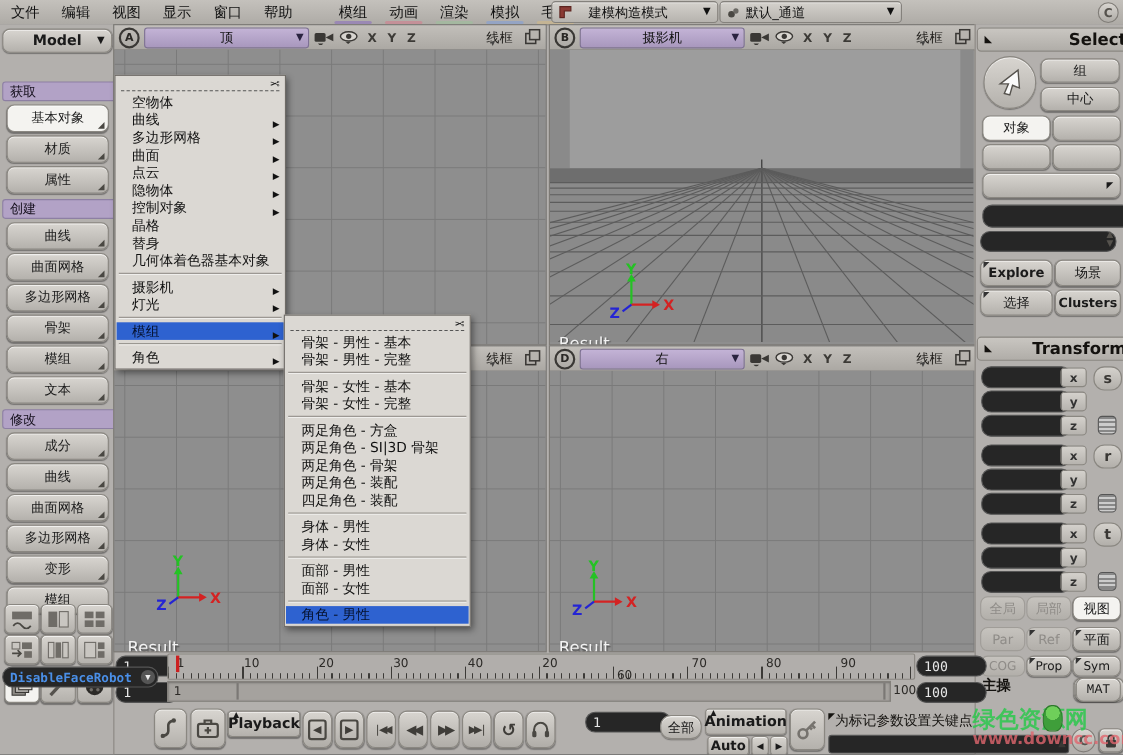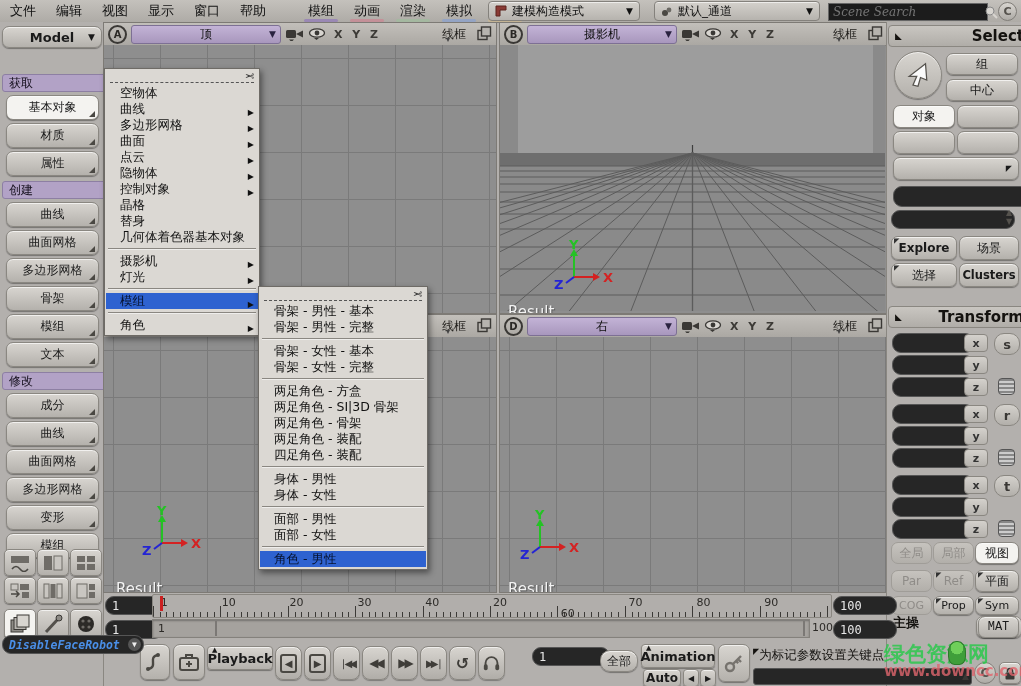--- a/index.html
+++ b/index.html
@@ -131,42 +131,35 @@
     <div style="width:22px;"></div>
     <div id="menubar-modules" style="display:flex;">
         <span class="menu-label"><span>模组</span><span class="stripe" style="background: rgb(154, 136, 180);"></span></span>
         <span class="menu-label"><span>动画</span><span class="stripe" style="background: rgb(196, 144, 152);"></span></span>
         <span class="menu-label"><span>渲染</span><span class="stripe" style="background: rgb(164, 184, 160);"></span></span>
         <span class="menu-label"><span>模拟</span><span class="stripe" style="background: rgb(148, 164, 196);"></span></span>
         <span class="menu-label"><span>毛发</span><span class="stripe" style="background: rgb(196, 180, 148);"></span></span>
         <span class="menu-label"><span>Face Robot</span></span>
       </div>
   </div>
-  <div class="topdrop" style="left:488px;width:138px;">
+  <div class="topdrop" style="left:501px;width:138px;gap:10px;">
     <svg class="dropicon" viewBox="0 0 12 12">
         <path d="M1 1 h10 v4 h-6 v6 h-4 z" fill="#8a3a34" stroke="#5c241f"></path>
       </svg>
     <span>建模构造模式</span>
     <span class="arr">▼</span>
   </div>
   <div class="topdrop" style="left:654px;width:152px;">
     <svg class="dropicon" viewBox="0 0 12 12">
         <circle cx="4" cy="8" r="3" fill="#4a4843"></circle>
         <circle cx="8" cy="5" r="2.4" fill="#6a6863"></circle>
       </svg>
     <span>默认_通道</span>
     <span class="arr">▼</span>
   </div>
-  <div id="scene-search">
-    <input placeholder="Scene Search" style="">
-    <svg width="15" height="15" viewBox="0 0 15 15" style="flex:none;margin-right:2px;">
-        <circle cx="6" cy="6" r="4" fill="#d8d5d0" stroke="#888"></circle>
-        <line x1="9" y1="9" x2="13" y2="13" stroke="#d8d5d0" stroke-width="2"></line>
-      </svg>
-  </div>
   <div class="circlebtn" style="left:998px;top:2px;">C</div>
 
   <div id="leftpanel">
     <div class="btn" style="left:2px;top:4px;width:98px;height:20px;font-weight:bold;font-size:13px;">
       <span>Model</span>
       <span style="position:absolute;right:6px;font-size:9px;">▼</span>
     </div>
     <div id="left-sections">
         <div class="hdr" style="left: 2px; top: 52px; width: 98px; height: 16px;">获取</div>
         <div class="btn active" style="left: 6px; top: 73px; width: 91px; height: 23px;">
@@ -294,21 +287,21 @@
           <svg width="22" height="20" viewBox="0 0 22 20">
             <circle cx="11" cy="10" r="8" fill="#2c2a27"></circle>
             <circle cx="8" cy="7" r="1.6" fill="#6f6c67"></circle>
             <circle cx="14" cy="7" r="1.6" fill="#6f6c67"></circle>
             <circle cx="8" cy="13" r="1.6" fill="#6f6c67"></circle>
             <circle cx="14" cy="13" r="1.6" fill="#6f6c67"></circle>
           </svg>
         </div>
       </div>
   </div>
-  <div class="dark" style="left:2px;top:635px;width:128px;height:17px;z-index:20;color:#4a8fe8;font-weight:bold;font-size:11.5px;font-style:italic;">
+  <div class="dark" style="left:2px;top:606px;width:128px;height:17px;z-index:20;color:#4a8fe8;font-weight:bold;font-size:11.5px;">
     <span>DisableFaceRobot</span>
     <span style="position:absolute;right:2px;width:13px;height:13px;border-radius:50%;background:#555;color:#eee;font-size:8px;display:flex;align-items:center;justify-content:center;">▼</span>
   </div>
 
   <div id="viewports">
       <div class="viewport" style="left: 103px; top: 22px; width: 392px; height: 290px;">
       <div class="vp-hdr">
         <div class="vp-letter">A</div>
         <div class="vp-drop">
           <span class="vlabel">顶</span>

